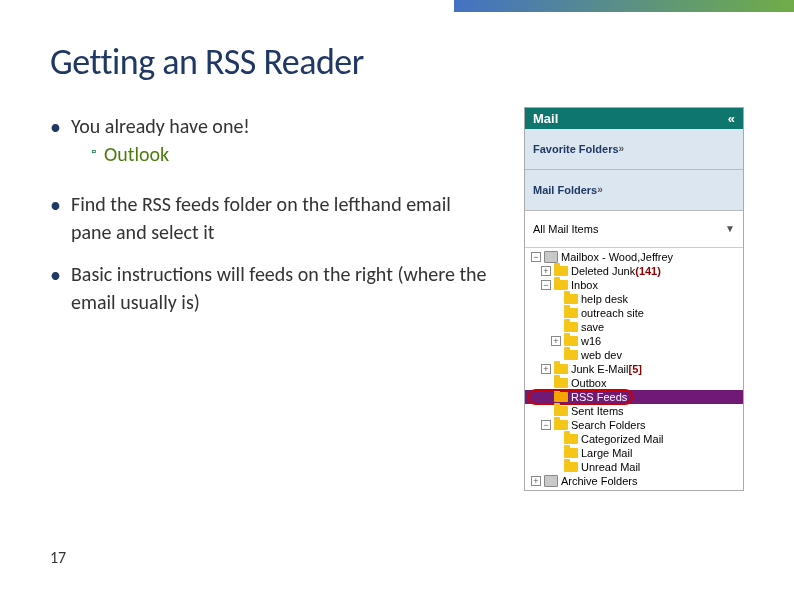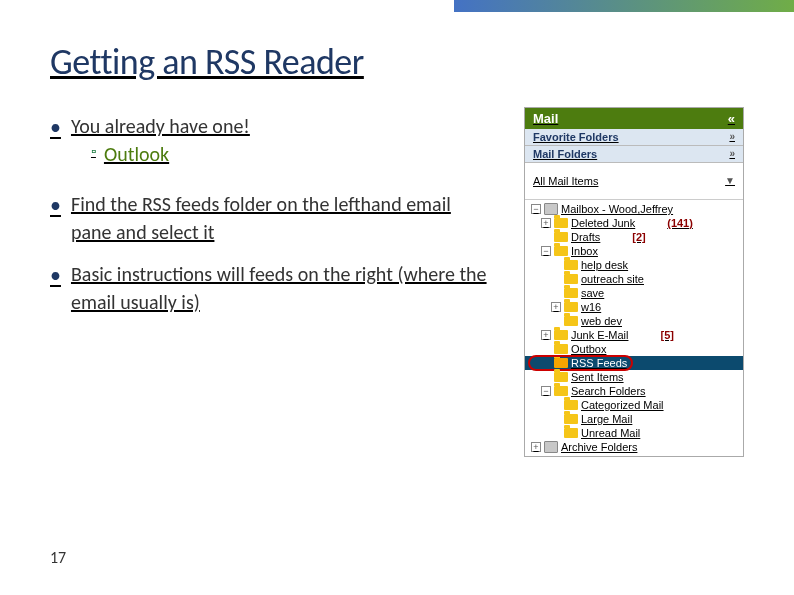--- a/index.html
+++ b/index.html
@@ -20,21 +20,20 @@
       width: 340px;
       height: 12px;
       background: linear-gradient(to right, #4472c4, #70ad47);
     }
 
     .slide-container {
       width: 794px;
       height: 595px;
       padding: 40px 50px 30px 50px;
       position: relative;
-      text-decoration: underline;
     }
 
     .slide-title {
       font-size: 36px;
       font-weight: 300;
       color: #1f3864;
       margin-bottom: 28px;
       letter-spacing: -0.5px;
     }
 
@@ -100,37 +99,36 @@
       flex-shrink: 0;
       border: 1px solid #aaa;
       background: #f0f0f0;
       font-family: 'Segoe UI', Arial, sans-serif;
       font-size: 11px;
       color: #000;
       margin-top: -5px;
     }
 
     .outlook-header {
-      background: #4d7c0f;
+      background: #0f766e;
       color: white;
       font-size: 13px;
       font-weight: bold;
       padding: 3px 8px;
       display: flex;
       justify-content: space-between;
     }
 
     .outlook-section {
       background: #dce6f1;
-      padding: 2px 8px;
+      padding: 14px 8px;
       font-size: 11px;
       font-weight: bold;
       color: #1f3864;
       display: flex;
-      justify-content: space-between;
       border-bottom: 1px solid #bbb;
       cursor: pointer;
     }
 
     .outlook-section-chevron {
       font-size: 10px;
       color: #555;
     }
 
     .outlook-all-items {
@@ -157,21 +155,21 @@
       padding: 1px 0 1px 6px;
       font-size: 11px;
       color: #000;
       white-space: nowrap;
     }
 
     .tree-item.indent1 { padding-left: 16px; }
     .tree-item.indent2 { padding-left: 26px; }
 
     .tree-item.highlighted {
-      background: #0c4a6e;
+      background: #701a75;
       color: white;
     }
 
     .folder-icon {
       display: inline-block;
       width: 14px;
       height: 10px;
       background: #f5c518;
       border-radius: 1px;
       margin-right: 3px;
@@ -214,21 +212,20 @@
       background: #c8c8c8;
       border-radius: 1px;
       margin-right: 3px;
       flex-shrink: 0;
       border: 1px solid #888;
     }
 
     .count-badge {
       color: #8b0000;
       font-weight: bold;
-      margin-left: 32px;
     }
   </style>
 </head>
 <body>
 
 <div class="top-bar"></div>
 
 <div class="slide-container">
 
   <h1 class="slide-title">Getting an RSS Reader</h1>
@@ -290,26 +287,20 @@
           <span>Mailbox - Wood,Jeffrey</span>
         </div>
 
         <div class="tree-item indent1">
           <span class="expand-icon">+</span>
           <span class="folder-icon deleted"></span>
           <span>Deleted Junk </span>
             <span class="count-badge">(141)</span>
         </div>
 
-        <div class="tree-item indent1">
-          <span style="width:13px;display:inline-block;"></span>
-          <span class="folder-icon"></span>
-          <span>Drafts </span>
-            <span class="count-badge">[2]</span>
-        </div>
 
         <div class="tree-item indent1">
           <span class="expand-icon">−</span>
           <span class="folder-icon"></span>
           <span>Inbox</span>
         </div>
 
         <div class="tree-item indent2">
           <span style="width:13px;display:inline-block;"></span>
           <span class="folder-icon"></span>

